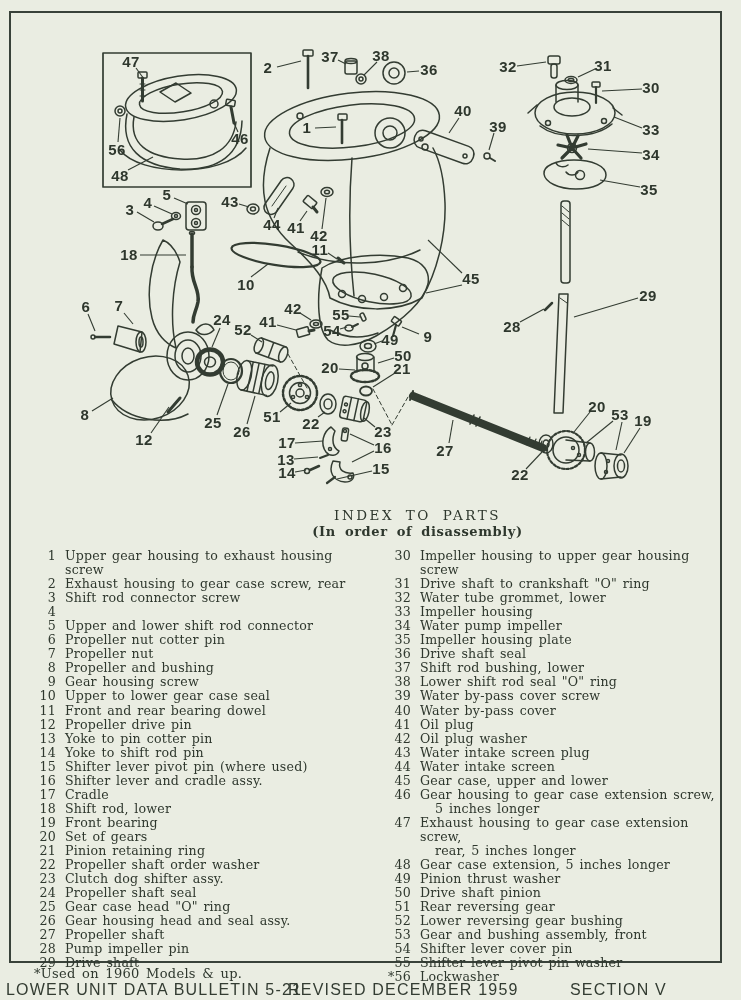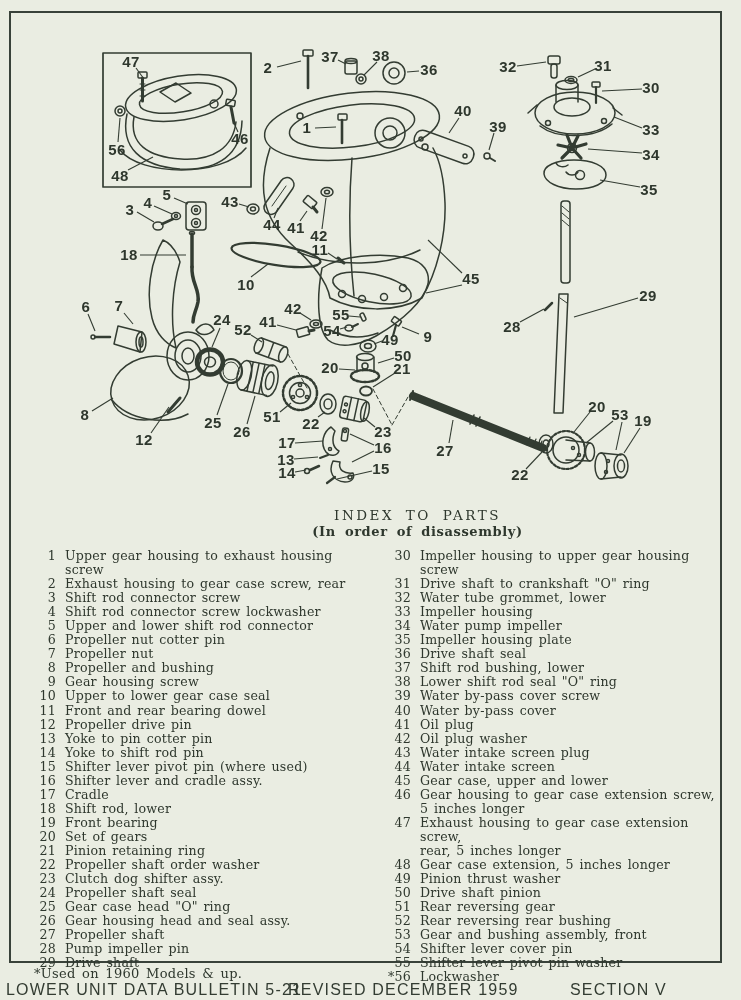--- a/index.html
+++ b/index.html
@@ -21,21 +21,21 @@
   }
   .index-heading{position:absolute;top:508px;left:0;width:741px;text-align:center;line-height:15px;margin-left:47px;}
   .index-title{font-size:13.5px;letter-spacing:2.5px;word-spacing:5px;}
   .index-sub{font-size:13px;letter-spacing:0.6px;word-spacing:4px;margin-top:1px;font-weight:bold;}
   .col{position:absolute;top:549px;font-size:12.6px;line-height:14.05px;letter-spacing:0.2px;word-spacing:1.5px;}
   #col-left{left:28px;width:340px;}
   #col-right{left:383px;width:345px;}
   .idx-row{display:flex;}
   .idx-num{width:28px;text-align:right;flex:none;}
   .idx-label{margin-left:9px;}
-  .idx-label2{}
+  .idx-label2{margin-left:15px;}
   .footnote{position:absolute;top:966px;left:34px;font-size:13px;letter-spacing:0.3px;word-spacing:2px;}
   .footer{position:absolute;top:981px;left:0;width:675px;height:16px;
     font-family:"Liberation Sans",sans-serif;font-size:16px;letter-spacing:1.2px;color:#333c32;}
   .footer .f-left{position:absolute;left:6px;}
   .footer .f-center{position:absolute;left:288px;}
   .footer .f-right{position:absolute;right:8px;}
 </style>
 </head>
 <body>
 
@@ -498,21 +498,20 @@
       <div class="idx-row">
         <span class="idx-num">2</span>
         <span class="idx-label">Exhaust housing to gear case screw, rear</span>
       </div>
       <div class="idx-row">
         <span class="idx-num">3</span>
         <span class="idx-label">Shift rod connector screw</span>
       </div>
       <div class="idx-row">
         <span class="idx-num">4</span>
-        <span class="idx-label">Shift rod connector screw lockwasher</span>
       </div>
       <div class="idx-row">
         <span class="idx-num">5</span>
         <span class="idx-label">Upper and lower shift rod connector</span>
       </div>
       <div class="idx-row">
         <span class="idx-num">6</span>
         <span class="idx-label">Propeller nut cotter pin</span>
       </div>
       <div class="idx-row">
@@ -692,21 +691,21 @@
       <div class="idx-row">
         <span class="idx-num">50</span>
         <span class="idx-label">Drive shaft pinion</span>
       </div>
       <div class="idx-row">
         <span class="idx-num">51</span>
         <span class="idx-label">Rear reversing gear</span>
       </div>
       <div class="idx-row">
         <span class="idx-num">52</span>
-        <span class="idx-label">Rear reversing rear bushing</span>
+        <span class="idx-label">Lower reversing gear bushing</span>
       </div>
       <div class="idx-row">
         <span class="idx-num">53</span>
         <span class="idx-label">Gear and bushing assembly, front</span>
       </div>
       <div class="idx-row">
         <span class="idx-num">54</span>
         <span class="idx-label">Shifter lever cover pin</span>
       </div>
       <div class="idx-row">

